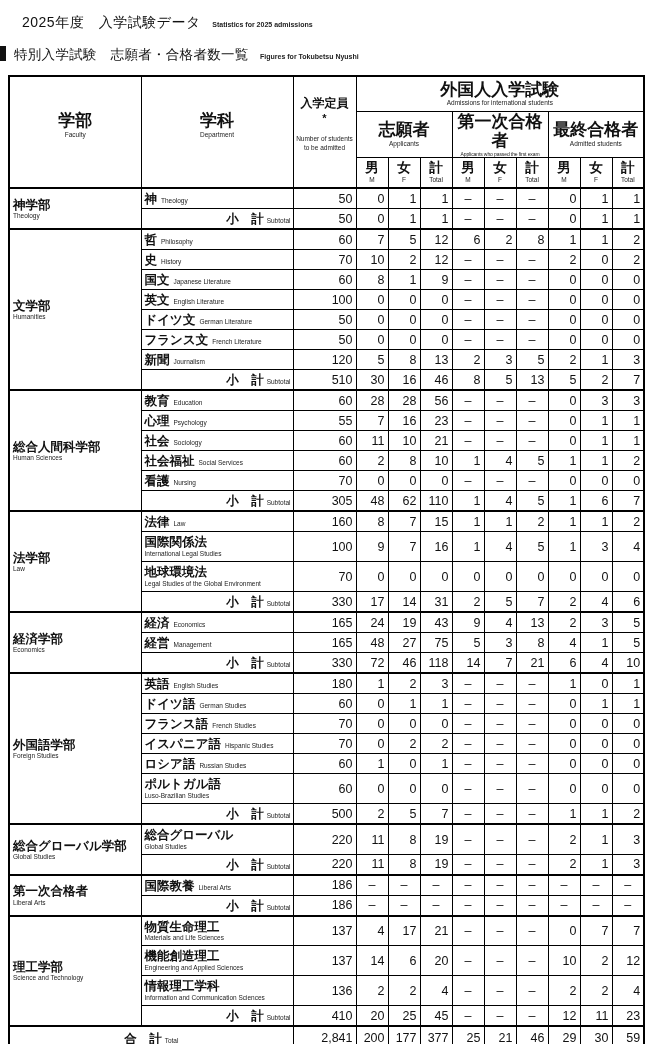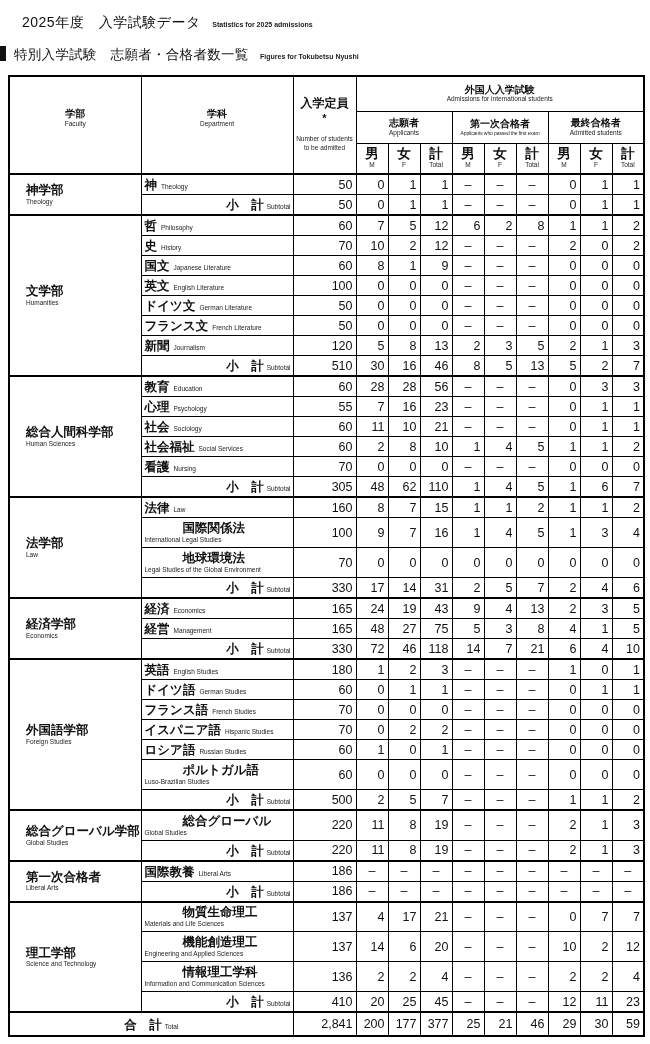--- a/index.html
+++ b/index.html
@@ -24,43 +24,43 @@
     border-collapse: collapse; table-layout: fixed;
     width: 636px; margin-left: 8px; margin-top: 11px;
     border: 2px solid #000;
   }
   th, td { border: 1px solid #000; padding: 0; overflow: hidden; }
 
   thead th { font-weight: normal; text-align: center; vertical-align: middle; background: #fff; }
   tr.hr1 { height: 35px; }
   tr.hr2 { height: 32px; }
   tr.hr3 { height: 31px; }
-  .h-ja { font-size: 10px; font-weight: bold; line-height: 1.15; }
+  .h-ja { font-size: 17px; font-weight: bold; line-height: 1.15; }
   .h-en { font-size: 6.5px; line-height: 1.25; color: #222; }
   .h-en-tiny { font-size: 5px; letter-spacing: -0.1px; }
   .h-faculty, .h-dept { vertical-align: middle; padding-bottom: 14px; }
   .h-capacity { vertical-align: top; padding-top: 18px; }
   .h-cap-ja { font-size: 12px; font-weight: bold; }
   .h-star { font-size: 11px; font-weight: bold; line-height: 1.1; }
   .h-cap-en { font-size: 6.5px; line-height: 1.35; margin-top: 11px; color: #222; }
   .h-mft-ja { font-size: 13.5px; font-weight: bold; line-height: 1.05; }
 
   tbody tr { height: 20px; }
   tbody tr.tall { height: 30px; }
   tbody tr.group-start td { border-top: 2px solid #000; }
   tbody tr.total-row td { border-top: 2px solid #000; height: 22px; }
 
-  .faculty-cell { vertical-align: middle; padding-left: 16px; }
+  .faculty-cell { vertical-align: middle; padding-left: 3px; }
   .fac-ja { font-size: 12.5px; font-weight: bold; line-height: 1.15; white-space: nowrap; }
   .fac-en { font-size: 6.5px; line-height: 1.2; color: #222; white-space: nowrap; }
 
   .dept-cell { vertical-align: middle; padding-left: 3px; white-space: nowrap; }
   .dept-ja { font-size: 12.5px; font-weight: bold; }
   .dept-en { font-size: 6.5px; margin-left: 4px; color: #222; }
-  .dept-cell.stacked .dept-ja { display: block; line-height: 1.1; margin-left: 38px; }
+  .dept-cell.stacked .dept-ja { display: block; line-height: 1.1; }
   .dept-cell.stacked .dept-en { display: block; margin-left: 0; line-height: 1.1; }
 
   .num { text-align: right; padding-right: 3px; font-size: 12.5px; vertical-align: middle; }
   .dash { text-align: center; font-size: 12.5px; vertical-align: middle; }
 
   .subtotal-cell { text-align: right; padding-right: 2px; vertical-align: middle; white-space: nowrap; }
   .sub-ja { font-size: 12.5px; font-weight: bold; }
   .sub-en { font-size: 6.5px; margin-left: 3px; color: #222; }
   .total-label-cell { text-align: center; vertical-align: middle; white-space: nowrap; }
 </style>

